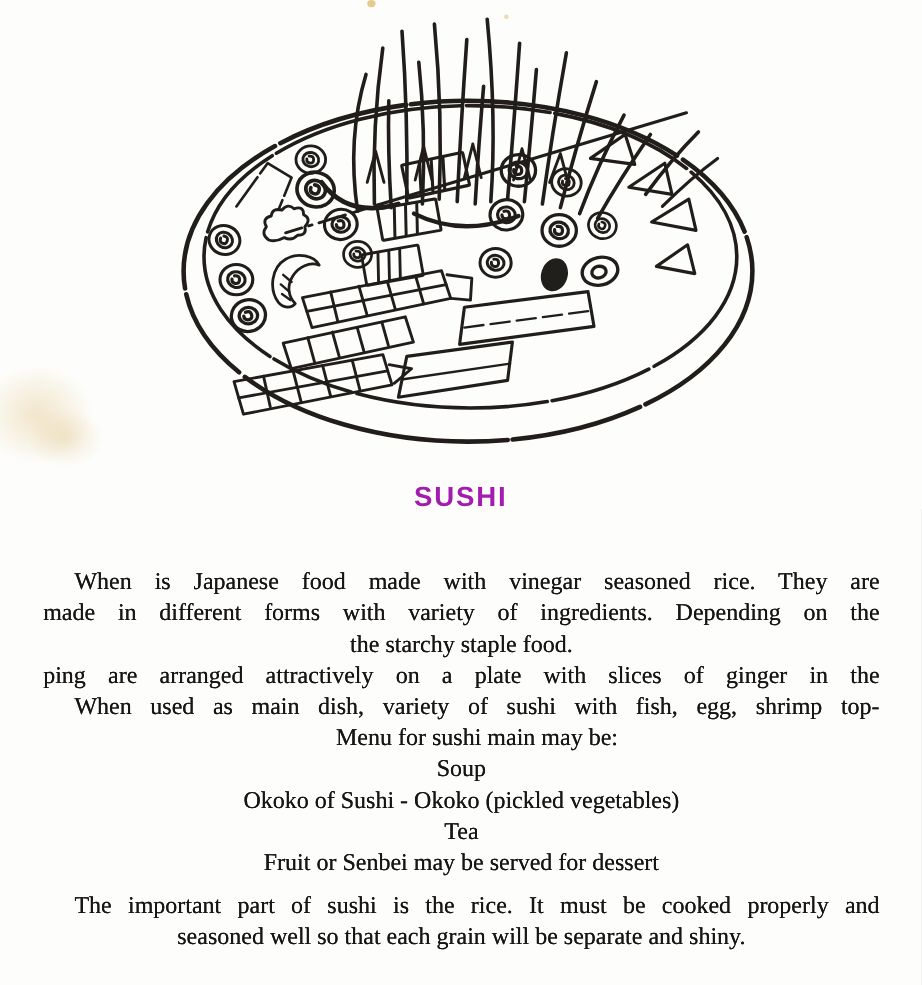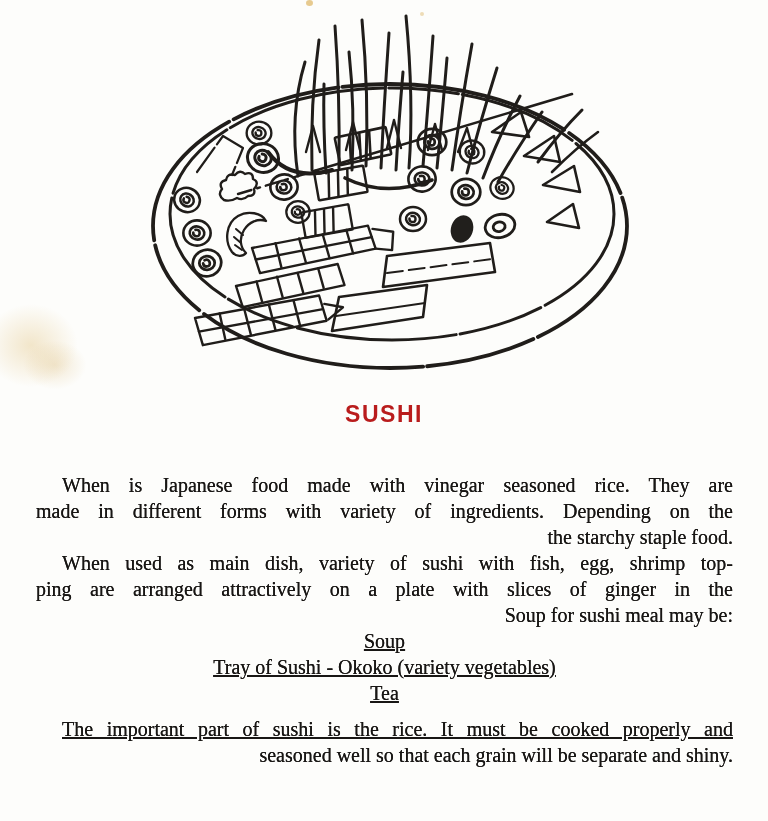--- a/index.html
+++ b/index.html
@@ -22,34 +22,34 @@
   
   .illus{position:absolute;left:140px;top:0;width:500px;height:385px;}
   .illus svg{display:block;width:100%;height:100%;}
   .ink{stroke:#201d1a;fill:none;stroke-linecap:round;stroke-linejoin:round;}
   
   .title{
     position:absolute;left:0;top:401px;width:768px;
     text-align:center;
     font-family:"Liberation Sans", sans-serif;
     font-size:23px;font-weight:700;letter-spacing:1.5px;
-    color:#b91c1c;
+    color:#a21caf;
   }
   
   .text-block{
     position:absolute;left:36px;top:472px;width:697px;
     font-size:20px;line-height:26px;
     text-shadow:0 0 .5px currentColor; 
   }
   .line{min-height:26px;}
   .line.justify{text-align:justify;text-align-last:justify;}
-  .line.left{text-align:right;}
-  .line.center{text-align:center;text-decoration:underline;}
+  .line.left{text-align:center;}
+  .line.center{text-align:center;}
   .line.indent{text-indent:26px;}
-  .line.gap{margin-top:10px;text-decoration:underline;}
+  .line.gap{margin-top:10px;}
 </style>
 </head>
 <body>
 
 <div class="page">
 
   <div class="stain stain-a"></div>
   <div class="stain stain-b"></div>
   <div class="stain speck-a"></div>
   <div class="stain speck-b"></div>
@@ -185,23 +185,24 @@
       </g>
     </svg>
   </div>
 
   <div class="title">SUSHI</div>
 
   <div class="text-block">
       <div class="line justify indent">When is Japanese food made with vinegar seasoned rice. They are</div>
       <div class="line justify">made in different forms with variety of ingredients. Depending on the</div>
       <div class="line left">the starchy staple food.</div>
+      <div class="line justify">ping are arranged attractively on a plate with slices of ginger in the</div>
       <div class="line justify indent">When used as main dish, variety of sushi with fish, egg, shrimp top-</div>
-      <div class="line justify">ping are arranged attractively on a plate with slices of ginger in the</div>
-      <div class="line left indent">Soup for sushi meal may be:</div>
+      <div class="line left indent">Menu for sushi main may be:</div>
       <div class="line center">Soup</div>
-      <div class="line center">Tray of Sushi - Okoko (variety vegetables)</div>
+      <div class="line center">Okoko of Sushi - Okoko (pickled vegetables)</div>
       <div class="line center">Tea</div>
+      <div class="line center">Fruit or Senbei may be served for dessert</div>
       <div class="line justify indent gap">The important part of sushi is the rice. It must be cooked properly and</div>
       <div class="line left">seasoned well so that each grain will be separate and shiny.</div>
     </div>
 
 </div>
 
 </body></html>

